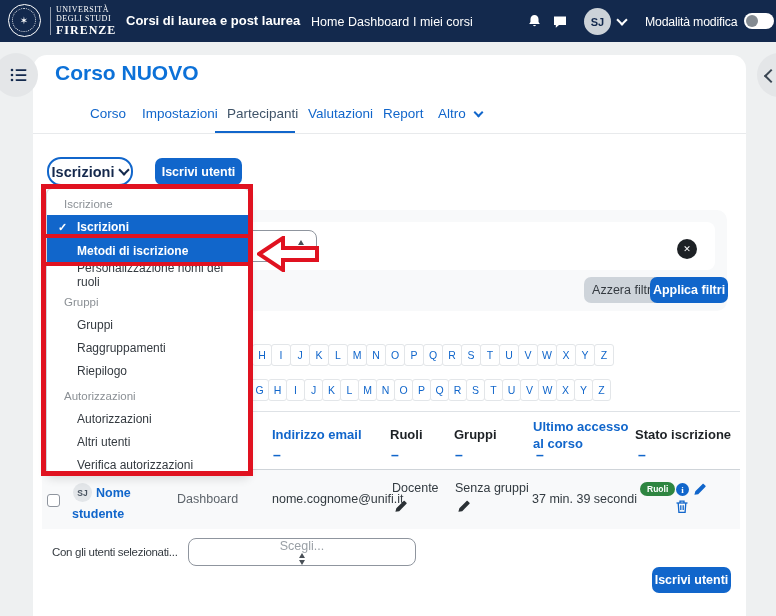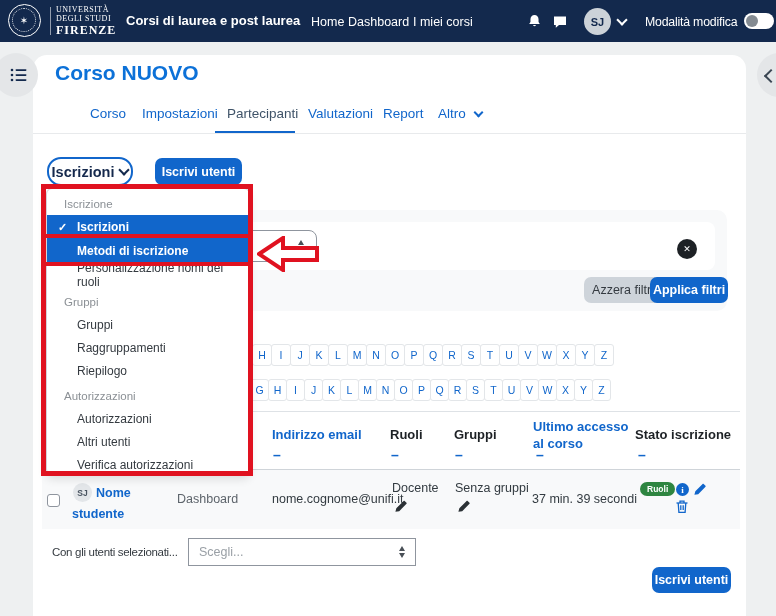--- a/index.html
+++ b/index.html
@@ -64,22 +64,22 @@
   .cb{width:13px;height:13px;background:#fff;border:1.5px solid #8f959e;border-radius:3px;box-sizing:border-box;cursor:pointer;}
   .row-avatar{width:19px;height:19px;border-radius:50%;background:#e3e6e9;color:#4a5561;font-size:8.5px;font-weight:bold;
               display:flex;align-items:center;justify-content:center;}
   .cell{font-size:12.5px;color:#333b41;}
   .cell.link{color:#1166cb;font-weight:bold;cursor:pointer;}
   .cell.dim{color:#5d646b;}
   .pill{background:#2e8540;color:#fff;font-size:8.5px;font-weight:bold;border-radius:8px;padding:2px 7px;}
   .info-ic{width:13px;height:13px;border-radius:50%;background:#1166cb;color:#fff;font-size:9px;font-weight:bold;
            font-family:"Liberation Serif",serif;display:flex;align-items:center;justify-content:center;cursor:pointer;}
   
-  .foot-select{left:188px;top:538px;width:228px;height:28px;background:#fff;border:1px solid #8f959e;border-radius:0;
-               box-sizing:border-box;display:flex;align-items:center;justify-content:space-between;padding:0 10px;cursor:pointer;}
+  .foot-select{left:188px;top:538px;width:228px;height:28px;background:#fff;border:1px solid #8f959e;border-radius:8px;
+               box-sizing:border-box;display:flex;align-items:center;justify-content:space-between;padding:0 10px;cursor:pointer;flex-direction:column;}
   .foot-select .ph{font-size:12.5px;color:#9aa0a6;}
   
   .menu{left:46px;top:188px;width:204px;height:287px;background:#fff;border:1px solid #d0d4d9;border-radius:6px;
         box-shadow:0 4px 10px rgba(0,0,0,.12);z-index:20;box-sizing:border-box;}
   .m-header{position:absolute;left:0;width:100%;padding-left:17px;box-sizing:border-box;font-size:11.5px;color:#8b9095;}
   .m-item{position:absolute;left:0;width:100%;padding-left:30px;box-sizing:border-box;font-size:12px;color:#343a40;
           display:flex;align-items:center;cursor:pointer;}
   .m-item.sel,.m-item.hot{background:#1166cb;color:#fff;font-weight:bold;}
   .m-check{position:absolute;left:11px;font-size:11px;}
   

